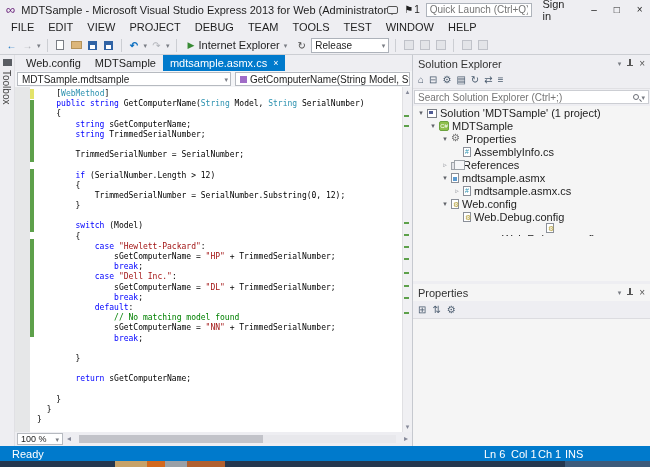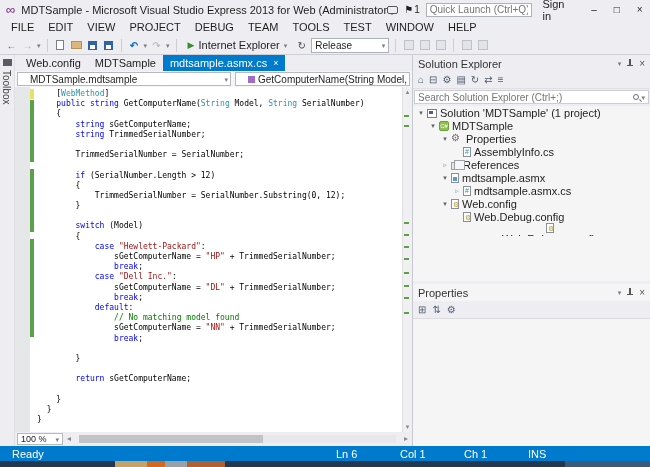--- a/index.html
+++ b/index.html
@@ -48,21 +48,21 @@
   .toolbox-label{position:absolute;left:1px;top:15px;writing-mode:vertical-rl;font-size:10px;color:#444}
 
   
   .tabstrip{position:absolute;left:15px;top:55px;width:397px;height:16px;display:flex;align-items:flex-end;padding-left:4px}
   .doc-tab{display:flex;align-items:center;height:16px;padding:0 7px;font-size:11px;color:#1e1e1e}
   .doc-tab.active{background:#007acc;color:#fff}
   .tab-close{margin-left:6px;font-size:9px;line-height:1}
 
   
   .navbar{position:absolute;left:15px;top:71px;width:397px;height:16px;background:#f4f5f7;display:flex;align-items:center;gap:4px;padding:0 2px}
-  .nav-combo{height:14px;background:#fff;border:1px solid #b6bac0;display:flex;align-items:center;font-size:10px;padding-left:12px;overflow:hidden;white-space:nowrap}
+  .nav-combo{height:14px;background:#fff;border:1px solid #b6bac0;display:flex;align-items:center;font-size:10px;padding-left:4px;overflow:hidden;white-space:nowrap}
   .nav-combo .dd{margin-left:auto;padding:0 2px}
   .nav-type{width:214px}
   .nav-member{flex:1}
   .method-icon{width:7px;height:7px;background:#a06cc7;margin-right:3px;flex:none}
 
   
   .code-area{position:absolute;left:15px;top:87px;width:397px;height:345px;background:#fff;overflow:hidden}
   .gutter{position:absolute;left:0;top:0;width:15px;height:100%;background:#e6e7e8}
   .changebar{position:absolute;left:15px;width:4px}
   .changebar.green{background:#5da04a}
@@ -119,21 +119,21 @@
 
   .props{position:absolute;left:0;right:0;top:226px;bottom:0;border-top:3px solid #eeeef2}
   .props-toolbar{height:17px;display:flex;align-items:center;gap:6px;padding:0 5px;background:#eeeef2}
   .props-icon{font-size:10px;color:#4a5b6e}
   .props-content{position:absolute;left:0;right:0;top:34px;bottom:0;background:#f5f5f5;border-top:1px solid #dcdce0}
 
   
   .statusbar{position:absolute;left:0;right:0;top:446px;height:15px;background:#007acc;color:#fff;
     display:flex;align-items:center;font-size:11px;padding-left:12px}
   .sb-right{margin-left:auto;display:flex;gap:0;margin-right:58px}
-  .sb-field{width:64px}
+  .sb-field{width:27px}
 
   
   .taskbar{position:absolute;left:0;right:0;top:461px;height:6px;background:#24374f;overflow:hidden}
   .tb-seg{position:absolute;top:0;height:6px}
 </style>
 </head>
 <body>
 
 <div class="window">
 

